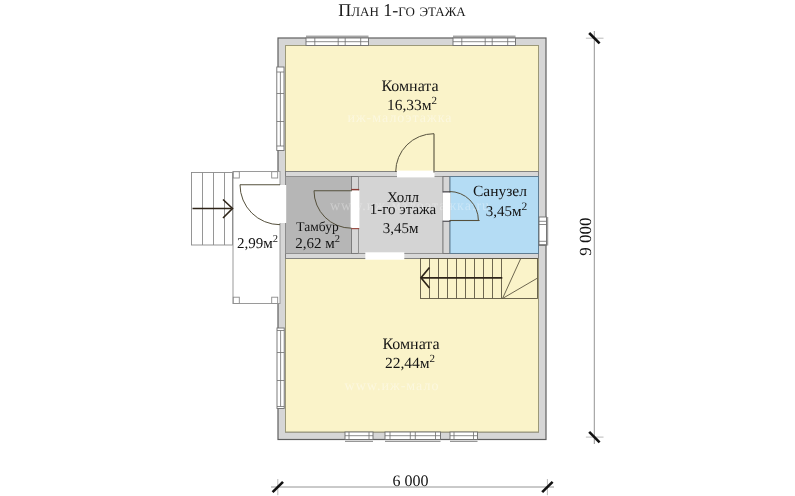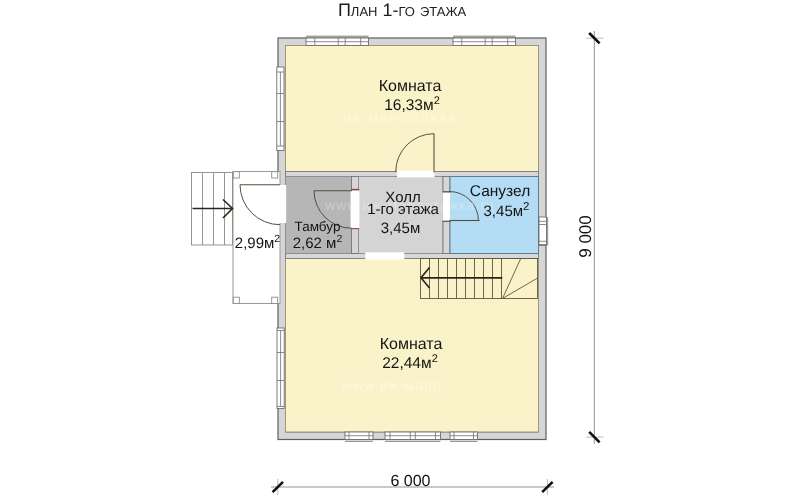--- a/index.html
+++ b/index.html
@@ -1,17 +1,17 @@
 <!DOCTYPE html>
 <html><head>
 <meta charset="utf-8">
 <style>
 html,body{margin:0;padding:0;background:#ffffff;}
 #wrap{position:relative;width:795px;height:496px;background:#ffffff;overflow:hidden;
-font-family:Liberation Sans, sans-serif;}
+font-family:Liberation Serif, serif;}
 svg{position:absolute;left:0;top:0;}
 </style>
 </head>
 <body>
 <div id="wrap">
 <svg width="795" height="496" viewBox="0 0 795 496" text-rendering="geometricPrecision">
 
 <text x="402" y="16" font-size="18" fill="#1c1c1c" text-anchor="middle" style="font-variant:small-caps">План 1-го этажа</text>
 
 <path d="M278,38 h268 v401.5 h-268 z M285.5,45.5 v386.5 h253 v-386.5 z" fill="#d6d6d6" fill-rule="evenodd"></path>

